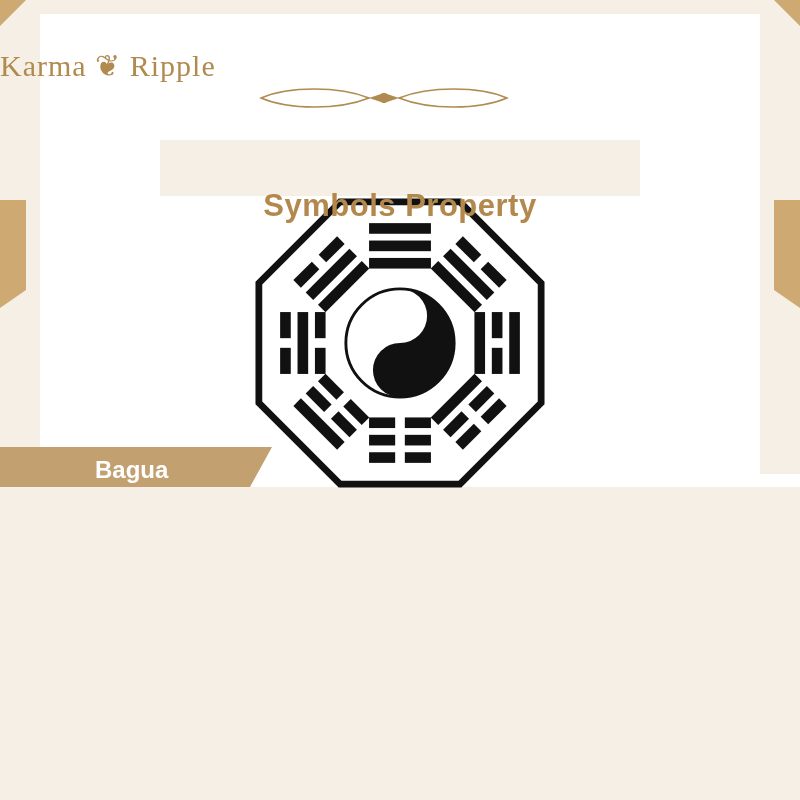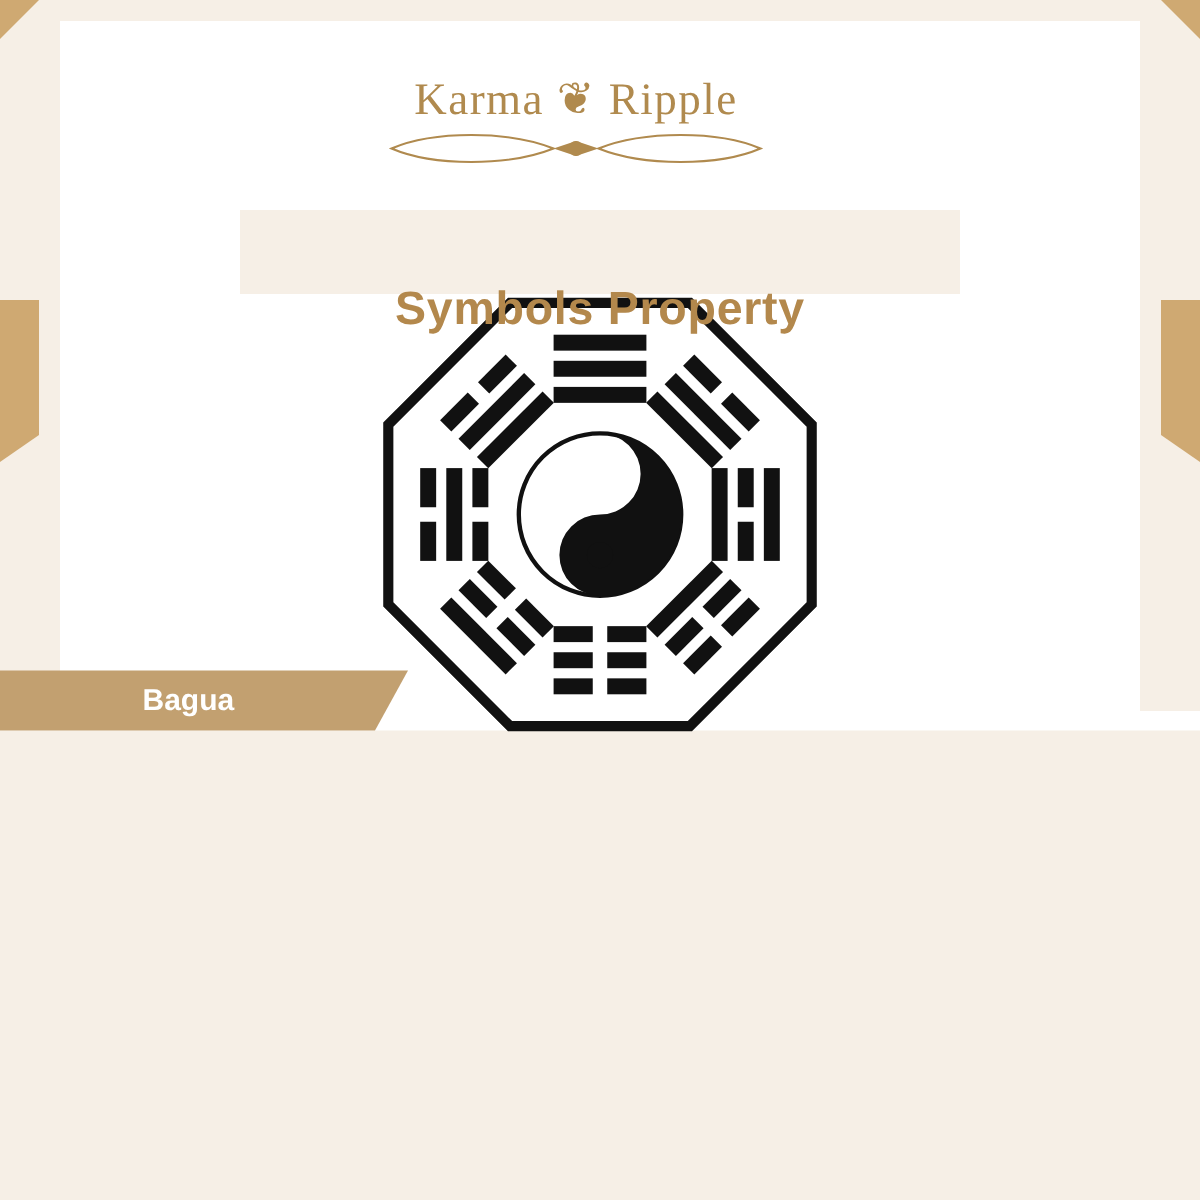--- a/index.html
+++ b/index.html
@@ -101,21 +101,20 @@
     position: absolute;
     left: 0; top: 0;
     width: 800px; height: 14px;
     background: #f6efe6;
   }
   
   .brand {
     position: absolute;
     left: 0; top: 48px;
     width: 768px;
-    text-align: center;
     z-index: 5;
   }
   .brand-text {
     font-family: "Liberation Serif", serif;
     font-size: 30px;
     letter-spacing: 1px;
     color: #b08a4e;
     display: inline-block;
     white-space: nowrap;
   }
@@ -166,21 +165,21 @@
     position: absolute;
     left: 250px; top: 447px;
     width: 0; height: 0;
     border-top: 40px solid #c2a070;
     border-right: 22px solid transparent;
     z-index: 7;
   }
   .ribbon-label {
     position: absolute;
     left: 95px; top: 456px;
-    font-size: 20px;
+    font-size: 24px;
     font-weight: bold;
     color: #ffffff;
     z-index: 8;
   }
   
   .body-block {
     position: absolute;
     left: 0; top: 487px;
     width: 800px;
     height: 313px;

